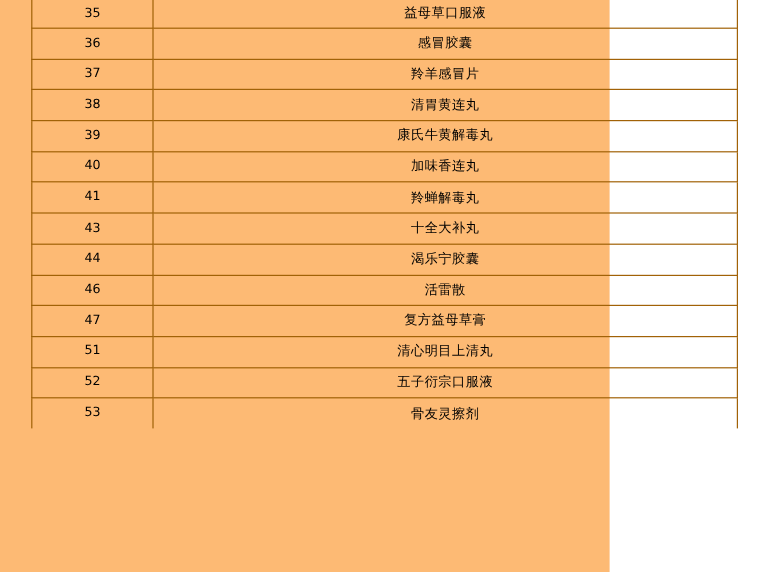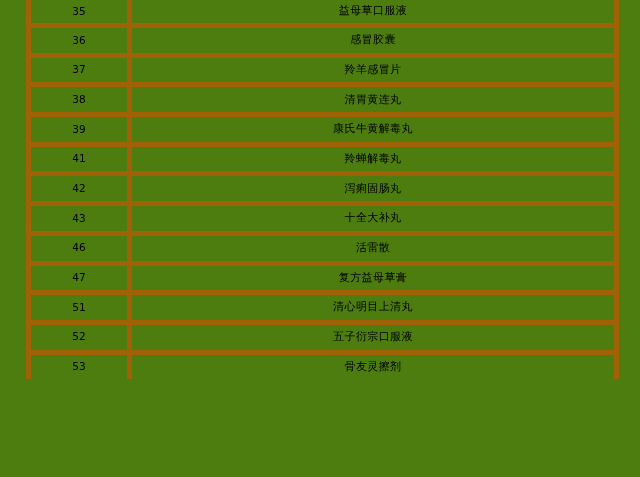--- a/index.html
+++ b/index.html
@@ -8,36 +8,36 @@
     background: #ffffff;
   }
   body {
     width: 640px;
     height: 477px;
     font-family: "DejaVu Sans", sans-serif;
     overflow: hidden;
   }
   #page {
     position: relative;
-    width: 640px;
+    width: 508px;
     height: 477px;
-    background: #4d7c0f;
+    background: #fdba74;
   }
   table.drug-table {
     border-collapse: collapse;
     table-layout: fixed;
     position: absolute;
     left: 26px;
     top: 0px;
     width: 588px;
   }
   table.drug-table col.col-index { width: 101px; }
   table.drug-table col.col-name { width: 487px; }
   table.drug-table td {
-    border: 5px solid #a16207;
+    border: 1px solid #a16207;
     height: 24.7px;
     padding: 0;
     font-size: 10px;
     line-height: 1.1;
     color: #000000;
     vertical-align: middle;
     text-align: center;
     font-family: "DejaVu Sans", sans-serif;
   }
   table.drug-table td.idx {
@@ -80,30 +80,34 @@
       </tr>
       <tr>
         <td class="idx">38</td>
         <td class="name">清胃黄连丸</td>
       </tr>
       <tr>
         <td class="idx">39</td>
         <td class="name">康氏牛黄解毒丸</td>
       </tr>
       <tr>
+        <td class="idx">40</td>
+        <td class="name">加味香连丸</td>
+      </tr>
+      <tr>
         <td class="idx">41</td>
         <td class="name">羚蝉解毒丸</td>
       </tr>
       <tr>
-        <td class="idx">42</td>
-        <td class="name">泻痢固肠丸</td>
+        <td class="idx">43</td>
+        <td class="name">十全大补丸</td>
       </tr>
       <tr>
-        <td class="idx">43</td>
-        <td class="name">十全大补丸</td>
+        <td class="idx">44</td>
+        <td class="name">渴乐宁胶囊</td>
       </tr>
       <tr>
         <td class="idx">46</td>
         <td class="name">活雷散</td>
       </tr>
       <tr>
         <td class="idx">47</td>
         <td class="name">复方益母草膏</td>
       </tr>
       <tr>

